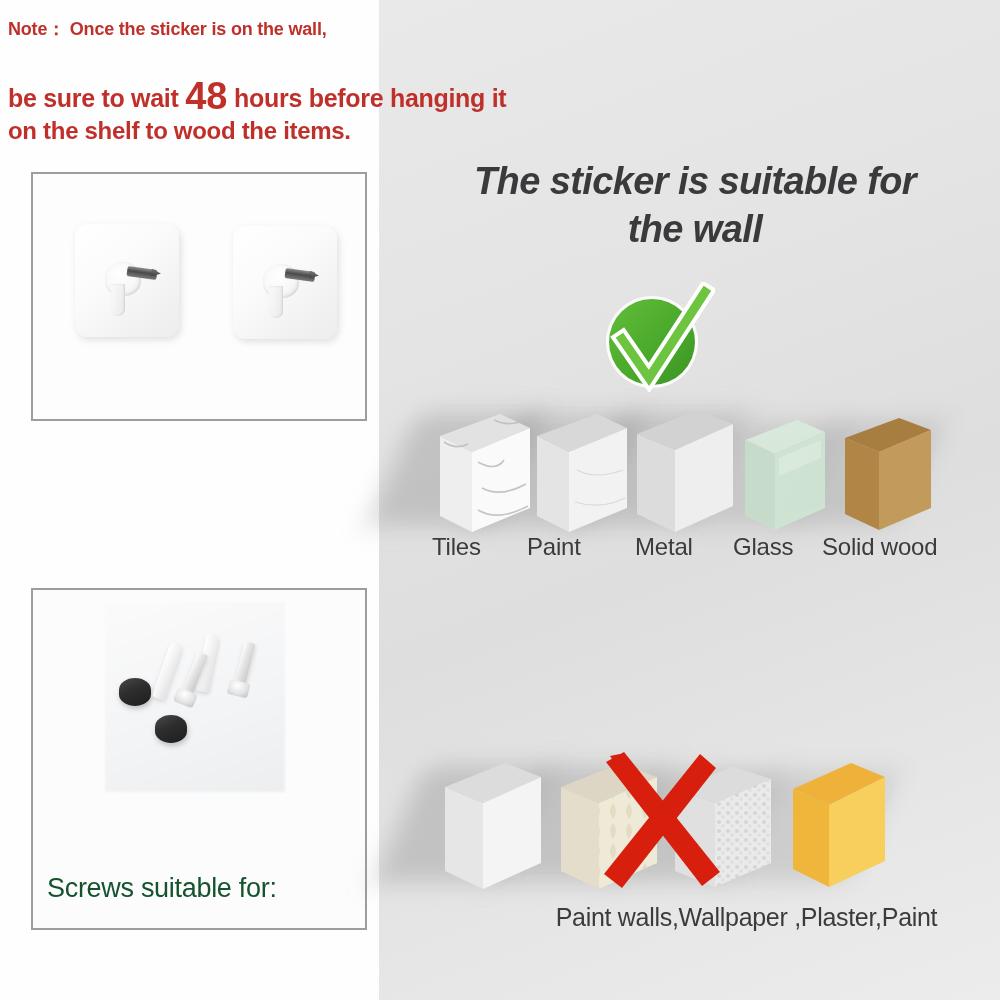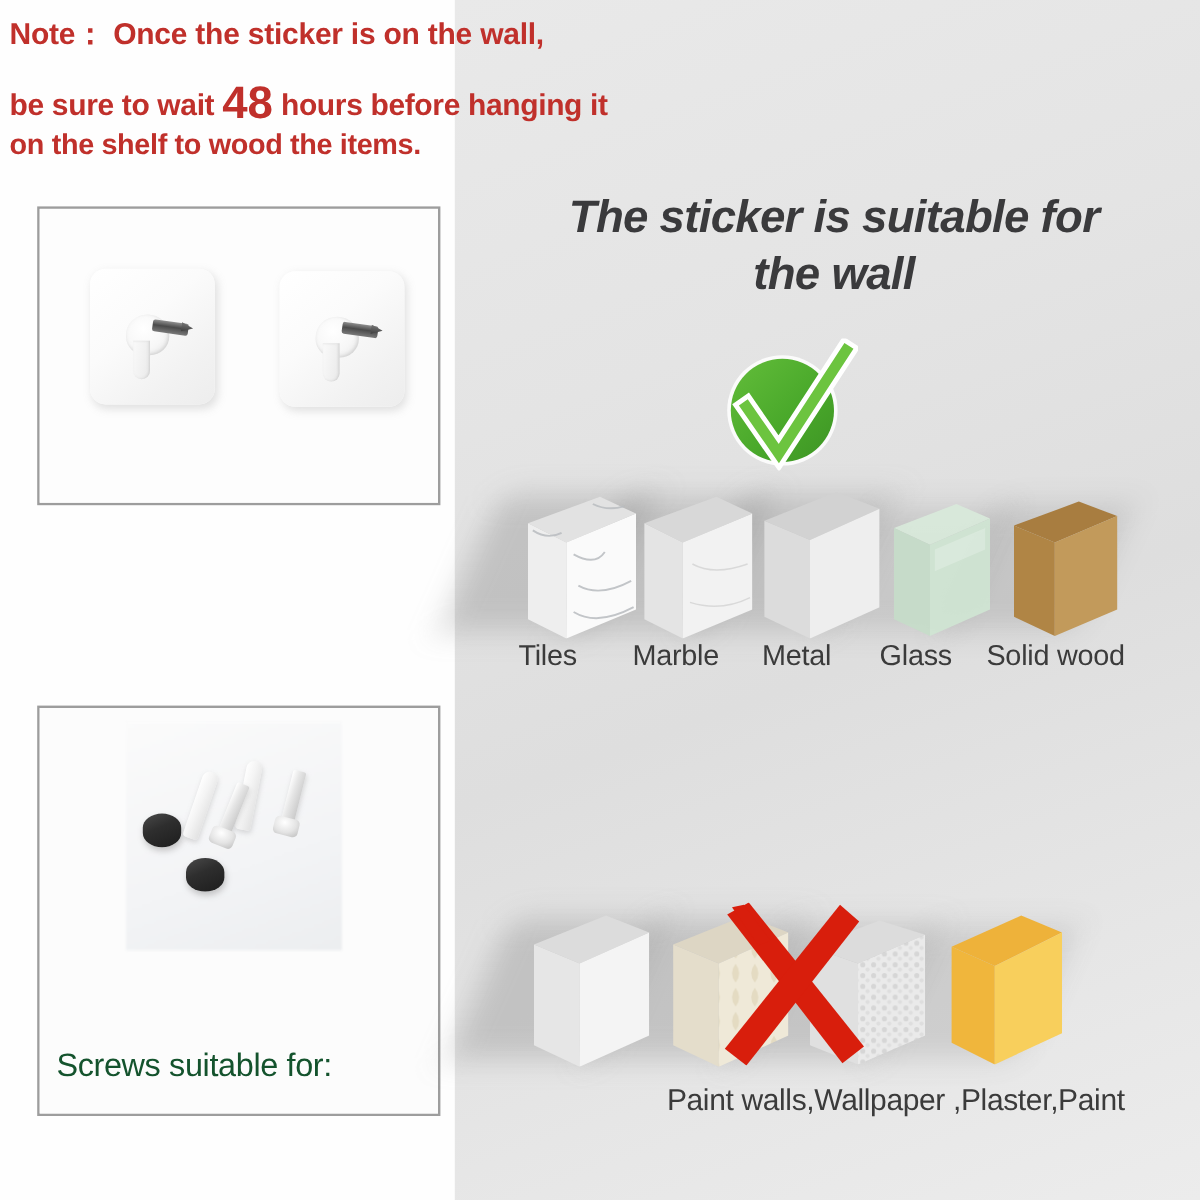--- a/index.html
+++ b/index.html
@@ -27,32 +27,32 @@
   }
 
   
   .note {
     position: absolute; left: 8px; top: 14px;
     width: 640px;
     color: #c0302b;
     z-index: 20;
   }
   .note-line1 {
-    font-size: 25px;
+    font-size: 18px;
     font-weight: bold;
     letter-spacing: -0.2px;
     line-height: 30px;
     white-space: nowrap;
   }
   .note-line2 {
     font-size: 25px;
     font-weight: bold;
     letter-spacing: -0.3px;
     line-height: 30px;
-    margin-top: 29px;
+    margin-top: 39px;
     white-space: nowrap;
   }
   .note-line3 {
     font-size: 24px;
     font-weight: bold;
     letter-spacing: -0.3px;
     line-height: 30px;
     margin-top: 3px;
     white-space: nowrap;
   }
@@ -365,21 +365,21 @@
           <polygon points="4,22 58,2 90,14 38,36" fill="#a87d40"></polygon>
           <polygon points="4,22 38,36 38,114 4,98" fill="#b08545"></polygon>
           <polygon points="38,36 90,14 90,92 38,114" fill="#c29a5b"></polygon>
         </svg>
       </div>
     </div>
   </div>
 
   <div class="label-row" id="labels-suitable">
     <div class="mat-label" style="left:53px;  width:100px;">Tiles</div>
-    <div class="mat-label" style="left:148px; width:110px;">Marble</div>
+    <div class="mat-label" style="left:148px; width:110px;">Paint</div>
     <div class="mat-label" style="left:256px; width:104px;">Metal</div>
     <div class="mat-label" style="left:354px; width:100px;">Glass</div>
     <div class="mat-label" style="left:443px; width:160px;">Solid wood</div>
   </div>
 
   <div class="block-row" id="row-unsuitable">
 
     <div class="mat-block" style="left:62px;width:100px;height:136px;">
       <div class="mat-shadow" style="left:-42px;bottom:10px;width:128px;height:122px;"></div>
       <div class="cube" style="left:0;bottom:6px;width:100px;height:128px;">

